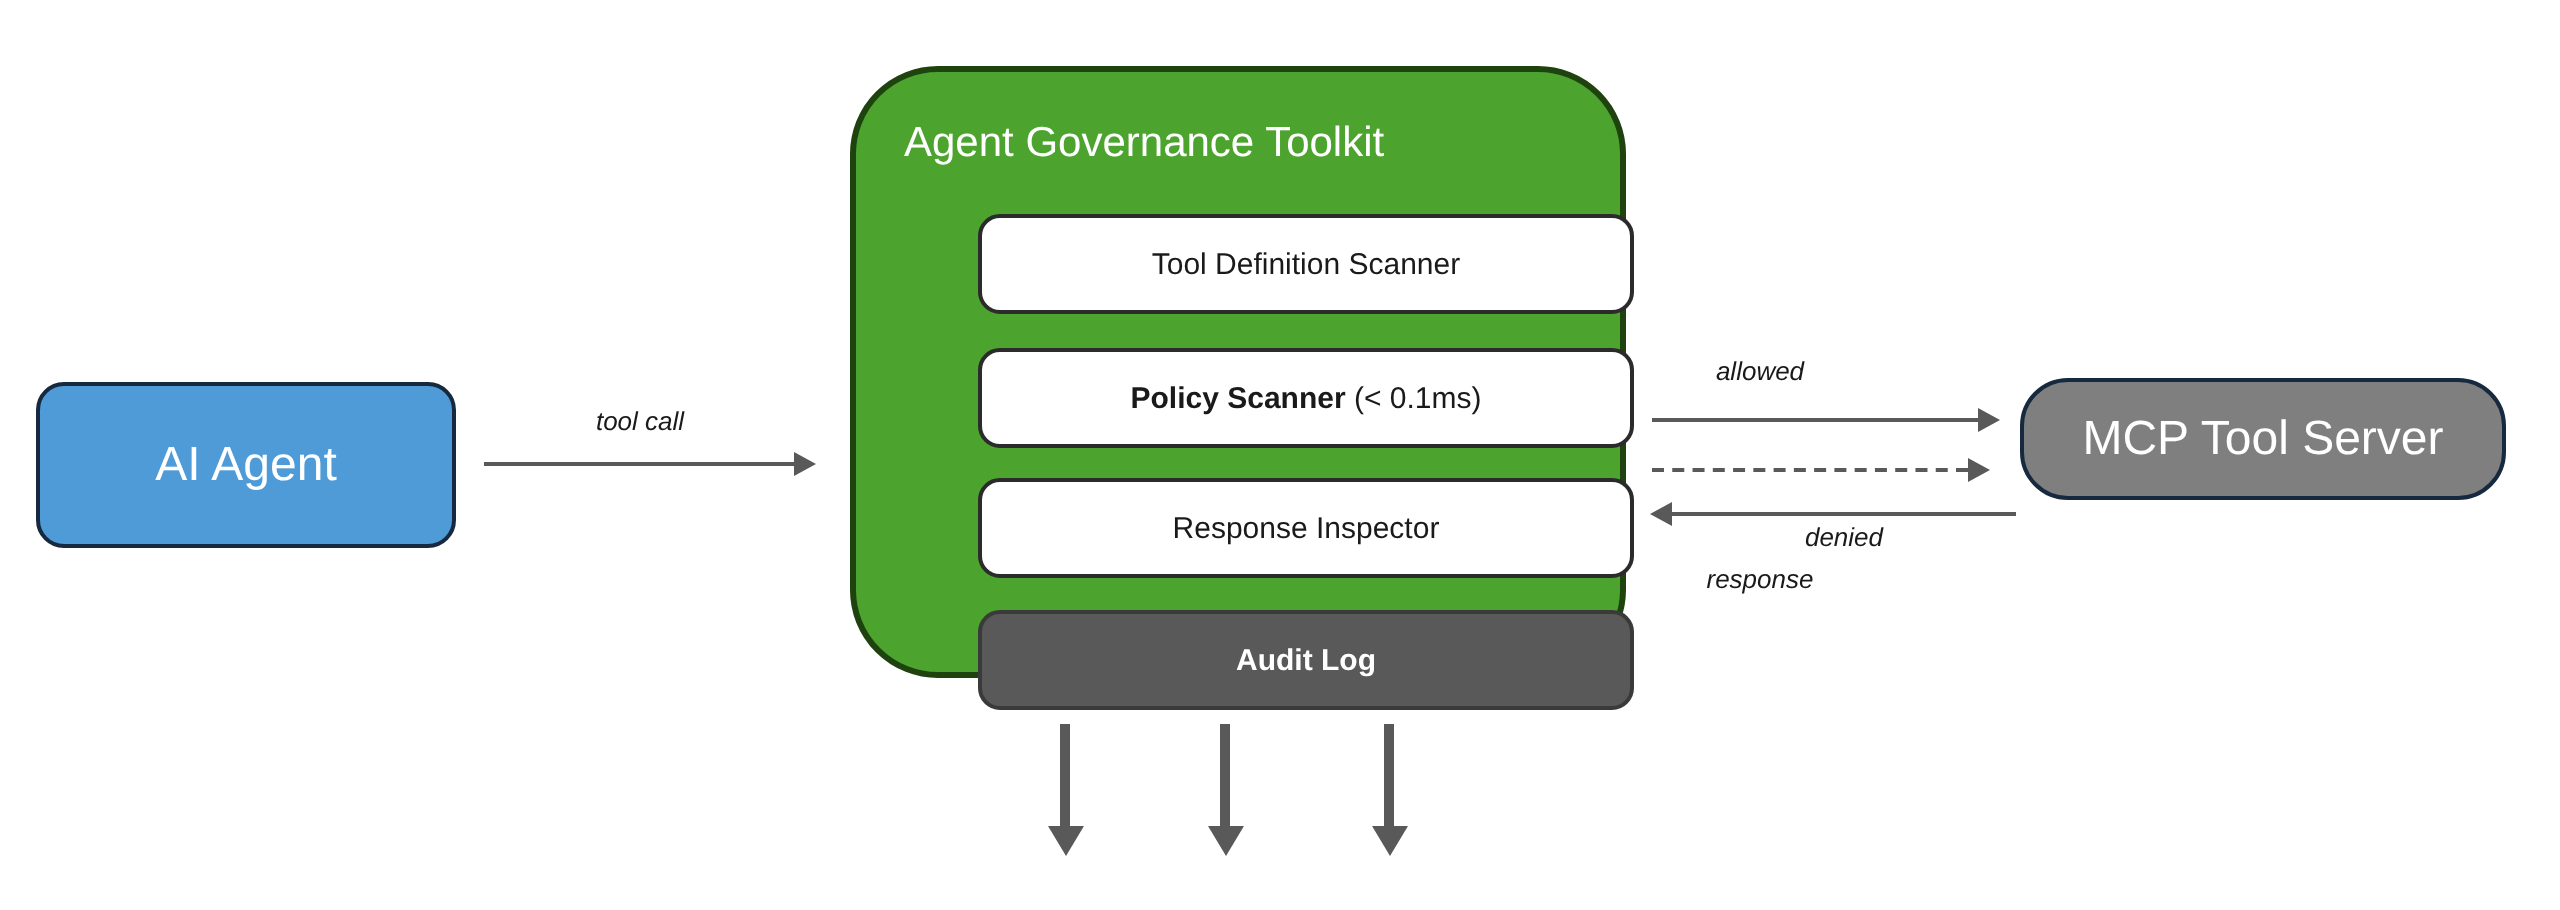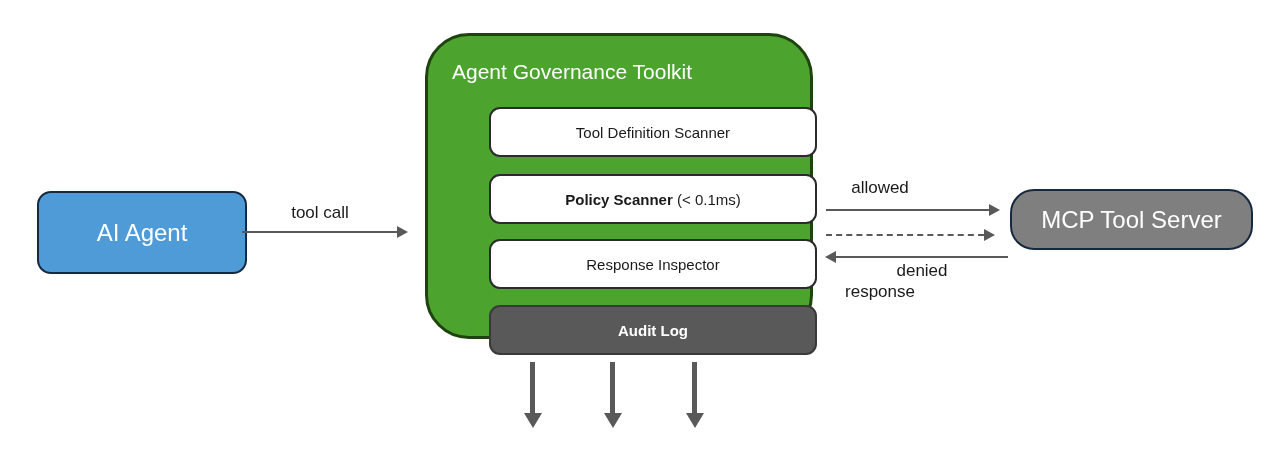--- a/index.html
+++ b/index.html
@@ -6,21 +6,21 @@
   .canvas{
     position:relative;width:1280px;height:455px;background:#ffffff;
     font-family:"Liberation Sans", sans-serif;overflow:hidden;
   }
   
   .node{
     position:absolute;display:flex;align-items:center;justify-content:center;
     box-sizing:border-box;color:#ffffff;font-size:24px;
   }
   .agent-node{
-    left:37px;top:191px;width:210px;height:83px;
+    left:18px;top:191px;width:210px;height:83px;
     background:#4E9BD8;border:2.5px solid #17293E;border-radius:14px;
   }
   .server-node{
     left:1010px;top:189px;width:243px;height:61px;
     background:#7F7F7F;border:2.5px solid #17293E;border-radius:24px;
   }
   
   .toolkit{
     position:absolute;left:425px;top:33px;width:388px;height:306px;
     box-sizing:border-box;background:#4CA42E;border:3px solid #1F430F;border-radius:44px;padding-left:32px;
@@ -52,21 +52,21 @@
   .head-left{
     position:absolute;width:0;height:0;
     border-right:11px solid #595959;border-top:6.5px solid transparent;border-bottom:6.5px solid transparent;
   }
   .shaft-v{position:absolute;width:5px;background:#595959;}
   .head-down{
     position:absolute;width:0;height:0;
     border-top:15px solid #595959;border-left:9px solid transparent;border-right:9px solid transparent;
   }
   .edge-label{
-    position:absolute;font-size:17px;color:#1A1A1A;text-align:center;white-space:pre;
+    position:absolute;font-size:13px;color:#1A1A1A;text-align:center;white-space:pre;font-style:italic;
   }
 </style>
 </head>
 <body>
 
 <div class="canvas">
 
   <div class="node agent-node">
     <span>AI Agent</span>
   </div>

